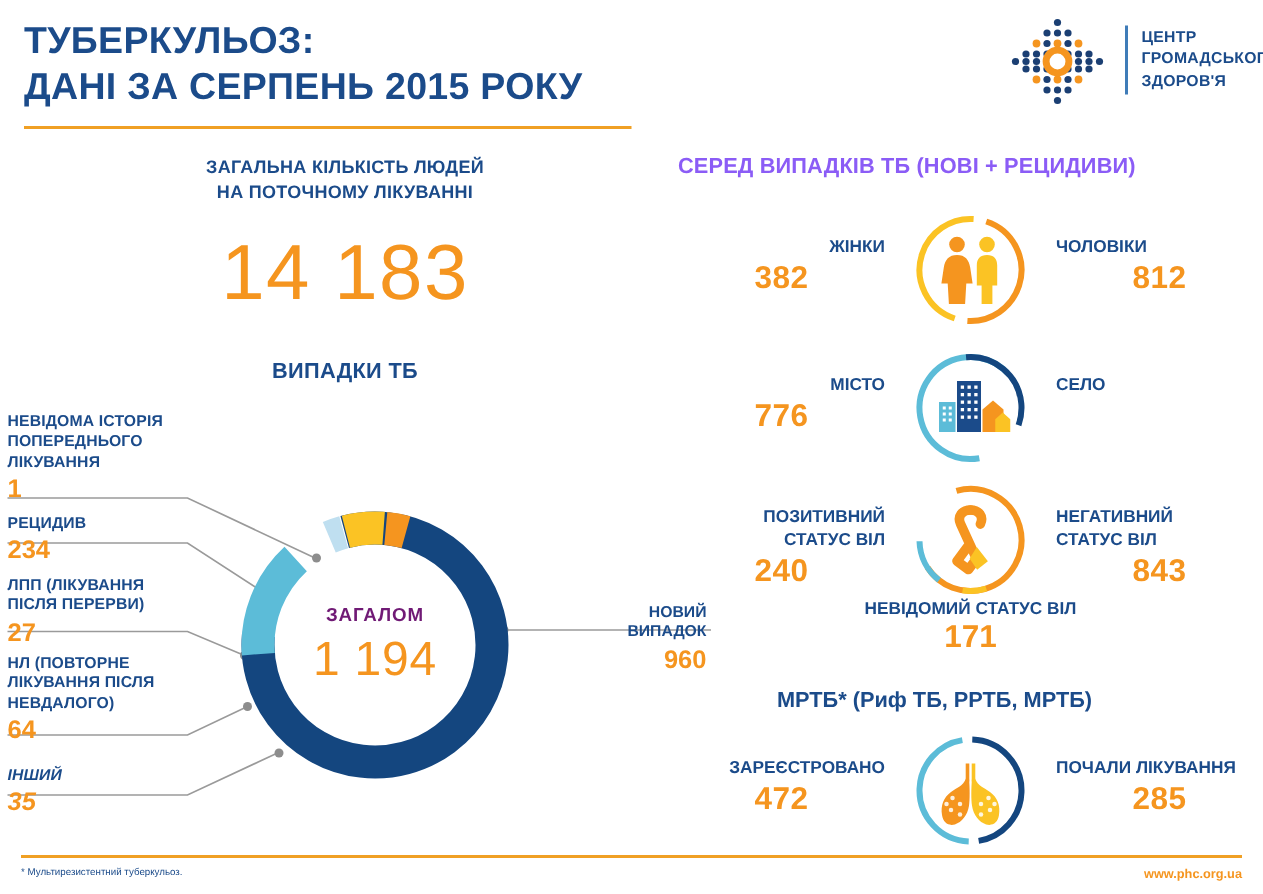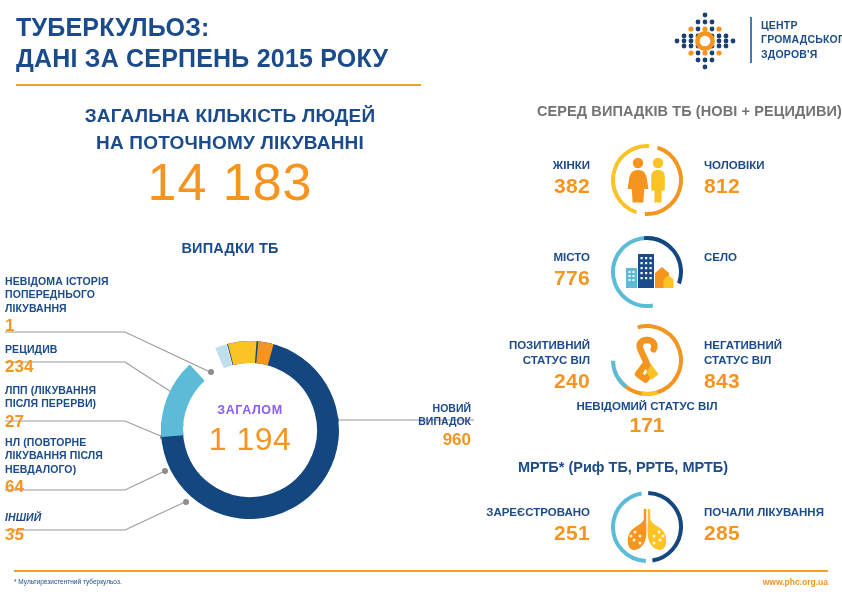--- a/index.html
+++ b/index.html
@@ -29,40 +29,40 @@
   #logo-sep { position: absolute; left: 78px; top: 7px; width: 2px; height: 46px; background: #3f7cb8; }
   #logo-text {
     position: absolute; left: 89px; top: 8px;
     font-size: 10.5px; font-weight: bold; line-height: 1.38;
     color: #1b4b8a; letter-spacing: .2px; white-space: pre-line;
   }
 
   
   #total-head {
     position: absolute; left: 30px; top: 103px; width: 400px;
-    text-align: center; font-size: 19px; font-weight: bold;
+    text-align: center; font-size: 12px; font-weight: bold;
     line-height: 1.42; color: #1b4b8a; letter-spacing: .2px; white-space: pre-line;
   }
   #total-value {
     position: absolute; left: 30px; top: 152px; width: 400px;
     text-align: center; font-size: 52px; color: #f5951f; letter-spacing: 1px;
   }
   #cases-head {
     position: absolute; left: 30px; top: 240px; width: 400px;
     text-align: center; font-size: 14.5px; font-weight: bold;
     color: #1b4b8a; letter-spacing: .2px;
   }
 
   
   #donut-wrap { position: absolute; left: 152px; top: 332px; width: 196px; height: 196px; }
   #donut-center {
     position: absolute; left: 0; top: 0; width: 196px; height: 196px;
     display: flex; flex-direction: column; align-items: center; justify-content: center;
   }
-  #donut-label { font-size: 12.5px; font-weight: bold; color: #8b5cf6; letter-spacing: .6px; }
+  #donut-label { font-size: 12.5px; font-weight: bold; color: #701a75; letter-spacing: .6px; }
   #donut-total { font-size: 32px; color: #f5951f; margin-top: 4px; letter-spacing: .5px; }
 
   
   .cl { position: absolute; width: 150px; }
   .cl .t {
     font-size: 10.5px; font-weight: bold; color: #1b4b8a;
     line-height: 1.28; letter-spacing: .1px; text-transform: uppercase;
     white-space: pre-line;
   }
   .cl .v { font-size: 17px; font-weight: bold; color: #f5951f; margin-top: 1px; }
@@ -78,34 +78,34 @@
     font-size: 10.5px; font-weight: bold; color: #1b4b8a;
     line-height: 1.28; text-transform: uppercase; white-space: pre-line;
   }
   #cl-new .v { font-size: 17px; font-weight: bold; color: #f5951f; margin-top: 1px; }
 
   #leaders { position: absolute; left: 0; top: 0; width: 842px; height: 596px; pointer-events: none; }
 
   
   #right-head {
     position: absolute; left: 452px; top: 103px; width: 390px;
-    text-align: right; font-size: 14.5px; font-weight: bold;
-    color: #737373; letter-spacing: .1px;
+    text-align: left; font-size: 14.5px; font-weight: bold;
+    color: #8b5cf6; letter-spacing: .1px;
   }
 
   .statrow { position: absolute; width: 390px; height: 80px; left: 452px; }
   .statrow .ico { position: absolute; left: 155px; top: 0; width: 80px; height: 80px; }
   .sd { position: absolute; top: 18px; width: 148px; }
   .sd.L { left: 0; text-align: right; padding-right: 10px; }
   .sd.R { left: 242px; text-align: left; padding-left: 10px; }
   .sd .t {
     font-size: 11.5px; font-weight: bold; color: #1b4b8a;
     line-height: 1.3; text-transform: uppercase; white-space: pre-line;
   }
-  .sd .v { font-size: 21px; font-weight: bold; color: #f5951f; margin-top: 1px; letter-spacing: .3px; }
+  .sd .v { font-size: 21px; font-weight: bold; color: #f5951f; margin-top: 1px; letter-spacing: .3px; text-align: center; }
 
   #row-gender { top: 140px; }
   #row-place  { top: 232px; }
   #row-hiv    { top: 320px; }
   #row-mdr    { top: 487px; }
 
   #hiv-unknown {
     position: absolute; left: 452px; top: 400px; width: 390px; text-align: center;
   }
   #hiv-unknown .t { font-size: 11.5px; font-weight: bold; color: #1b4b8a; text-transform: uppercase; }
@@ -350,21 +350,21 @@
   <div id="hiv-unknown">
     <div class="t">НЕВІДОМИЙ СТАТУС ВІЛ</div>
     <div class="v">171</div>
   </div>
 
   <div id="mdr-head">МРТБ* (Риф ТБ, РРТБ, МРТБ)</div>
 
   <div class="statrow" id="row-mdr">
     <div class="sd L">
       <div class="t">ЗАРЕЄСТРОВАНО</div>
-      <div class="v">251</div>
+      <div class="v">472</div>
     </div>
     <svg class="ico" viewBox="0 0 80 80">
       <circle cx="40" cy="40" r="34" fill="none" stroke="#5cbcd8" stroke-width="4" stroke-dasharray="100 114" transform="rotate(92 40 40)"></circle>
       <circle cx="40" cy="40" r="34" fill="none" stroke="#14467f" stroke-width="4" stroke-dasharray="100 114" transform="rotate(-88 40 40)"></circle>
       <path d="M38 22v12" stroke="#f5951f" stroke-width="2.4" fill="none"></path>
       <path d="M42 22v12" stroke="#fbc324" stroke-width="2.4" fill="none"></path>
       <path d="M37 32c-2 5-6 6-10 9-5 3.6-7 9-6 15.4.8 5.2 4.4 7.4 8.6 6.2 4.6-1.4 8.4-6 9.4-12.4.6-4 .6-11.6 0-18.2z" fill="#f5951f"></path>
       <path d="M43 32c2 5 6 6 10 9 5 3.6 7 9 6 15.4-.8 5.2-4.4 7.4-8.6 6.2-4.6-1.4-8.4-6-9.4-12.4-.6-4-.6-11.6 0-18.2z" fill="#fbc324"></path>
       <g fill="#ffffff" opacity=".85">
         <circle cx="28" cy="45" r="1.5"></circle>

